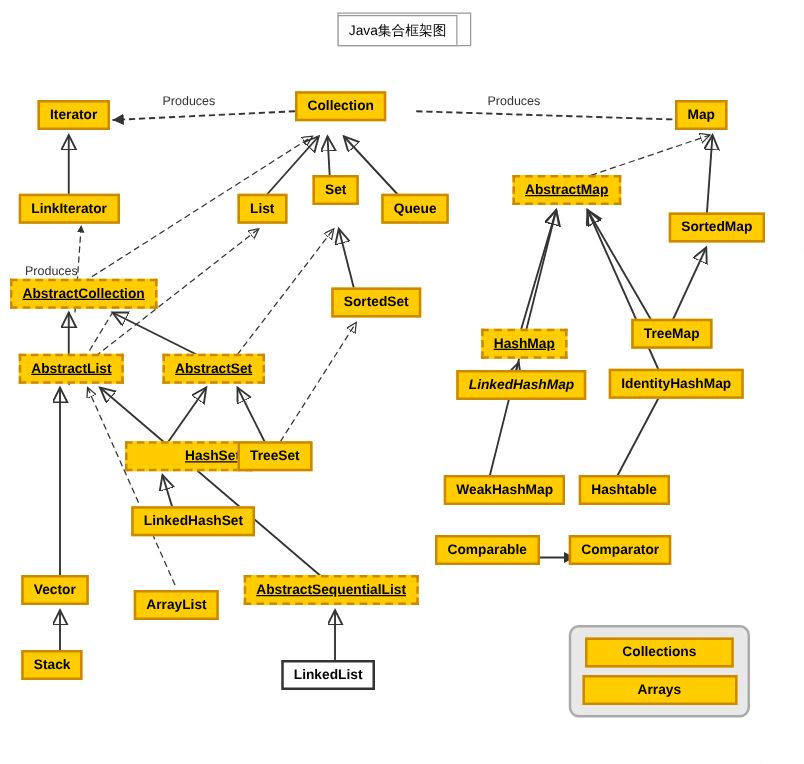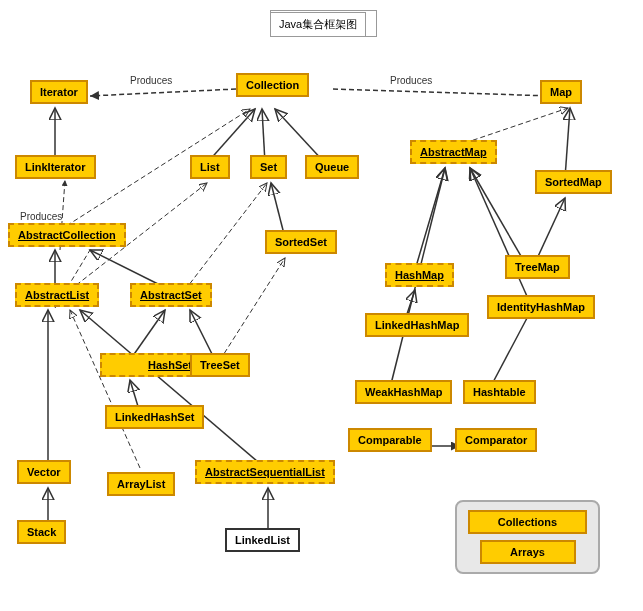--- a/index.html
+++ b/index.html
@@ -152,21 +152,21 @@
   <div class="node" style="left:236px; top:73px;">Collection</div>
 
   <div class="node" style="left:30px; top:80px;">Iterator</div>
 
   <div class="node" style="left:540px; top:80px;">Map</div>
 
   <div class="node" style="left:15px; top:155px;">LinkIterator</div>
 
   <div class="node" style="left:190px; top:155px;">List</div>
 
-  <div class="node" style="left:250px; top:155px;">Set</div>
+  <div class="node" style="left:250px; top:140px;">Set</div>
 
   <div class="node" style="left:305px; top:155px;">Queue</div>
 
   <div class="node dashed" style="left:410px; top:140px;">AbstractMap</div>
 
   <div class="node" style="left:535px; top:170px;">SortedMap</div>
 
   <div class="node dashed" style="left:8px; top:223px;">AbstractCollection</div>
 
   <div class="node" style="left:265px; top:230px;">SortedSet</div>
@@ -178,21 +178,21 @@
   <div class="node dashed" style="left:385px; top:263px;">HashMap</div>
 
   <div class="node" style="left:505px; top:255px;">TreeMap</div>
 
   <div class="node" style="left:487px; top:295px;">IdentityHashMap</div>
 
   <div class="node dashed" style="left:100px; top:353px;padding-left:46px;">HashSet</div>
 
   <div class="node" style="left:190px; top:353px;">TreeSet</div>
 
-  <div class="node" style="left:365px; top:313px;">LinkedHashMap</div>
+  <div class="node" style="left:365px; top:296px;font-style:italic;">LinkedHashMap</div>
 
   <div class="node" style="left:105px; top:405px;">LinkedHashSet</div>
 
   <div class="node" style="left:355px; top:380px;">WeakHashMap</div>
 
   <div class="node" style="left:463px; top:380px;">Hashtable</div>
 
   <div class="node" style="left:17px; top:460px;text-align:center;">Vector</div>
 
   <div class="node" style="left:107px; top:460px;margin-top:12px;">ArrayList</div>
@@ -202,16 +202,16 @@
   <div class="node" style="left:348px; top:428px;">Comparable</div>
 
   <div class="node" style="left:455px; top:428px;">Comparator</div>
 
   <div class="node" style="left:17px; top:520px;">Stack</div>
 
   <div class="node white-bg" style="left:225px; top:528px; border:2px solid #333;">LinkedList</div>
 
   <div class="legend-box" style="left:455px; top:500px; width:145px;">
     <div class="node" style="position:relative; left:auto; top:auto; display:block; margin-bottom:6px; width:119px; margin-left:auto; margin-right:auto;">Collections</div>
-    <div class="node" style="position:relative; left:auto; top:auto; display:block; width:96px; margin-left:auto; margin-right:auto;">Arrays</div>
+    <div class="node" style="position:relative; left:auto; top:auto; display:block; width:124px; margin-left:auto; margin-right:auto;">Arrays</div>
   </div>
 
 </div>
 
 </body></html>

